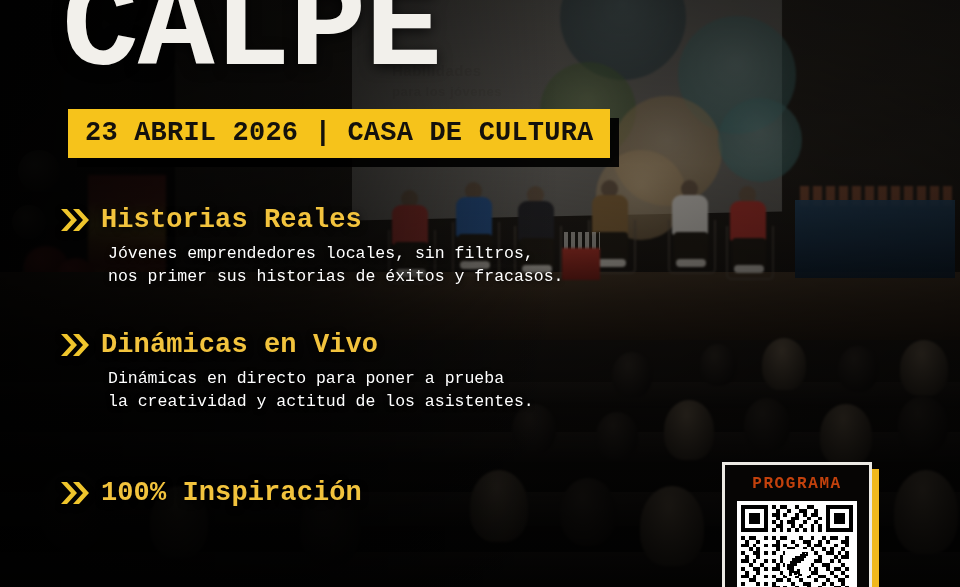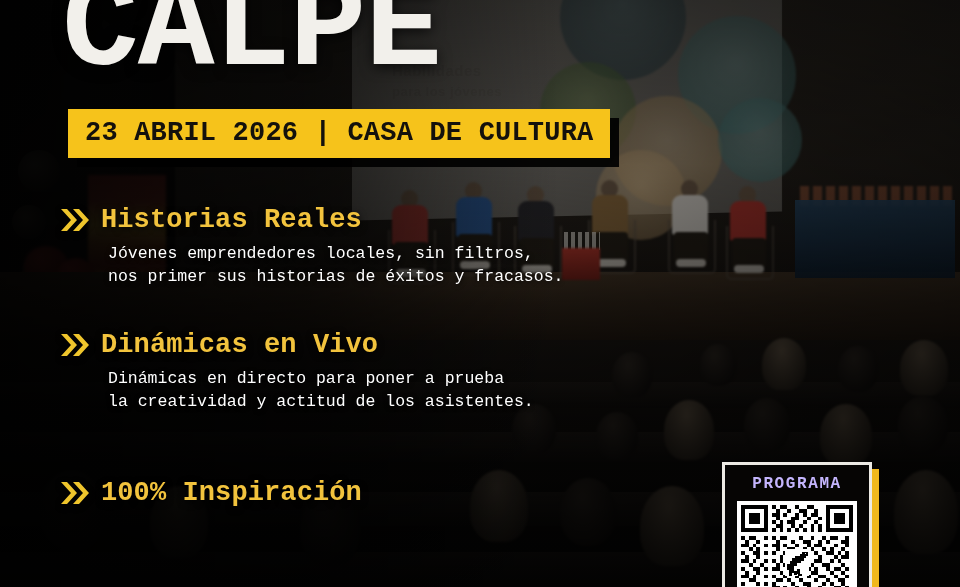--- a/index.html
+++ b/index.html
@@ -342,21 +342,21 @@
     width: 150px;
     background: #060504;
     border: 3px solid #eceae4;
     box-shadow: 7px 7px 0 #f0b81d;
     padding: 10px 10px 12px 10px;
     box-sizing: border-box;
     text-align: center;
   }
   .qr-label {
     display: block;
-    color: #c4b5fd;
+    color: #c2410c;
     font-size: 16px;
     font-weight: 700;
     letter-spacing: 1.6px;
     margin-bottom: 8px;
   }
   .qr-code {
     display: block;
     width: 112px;
     height: 112px;
     margin: 0 auto;

